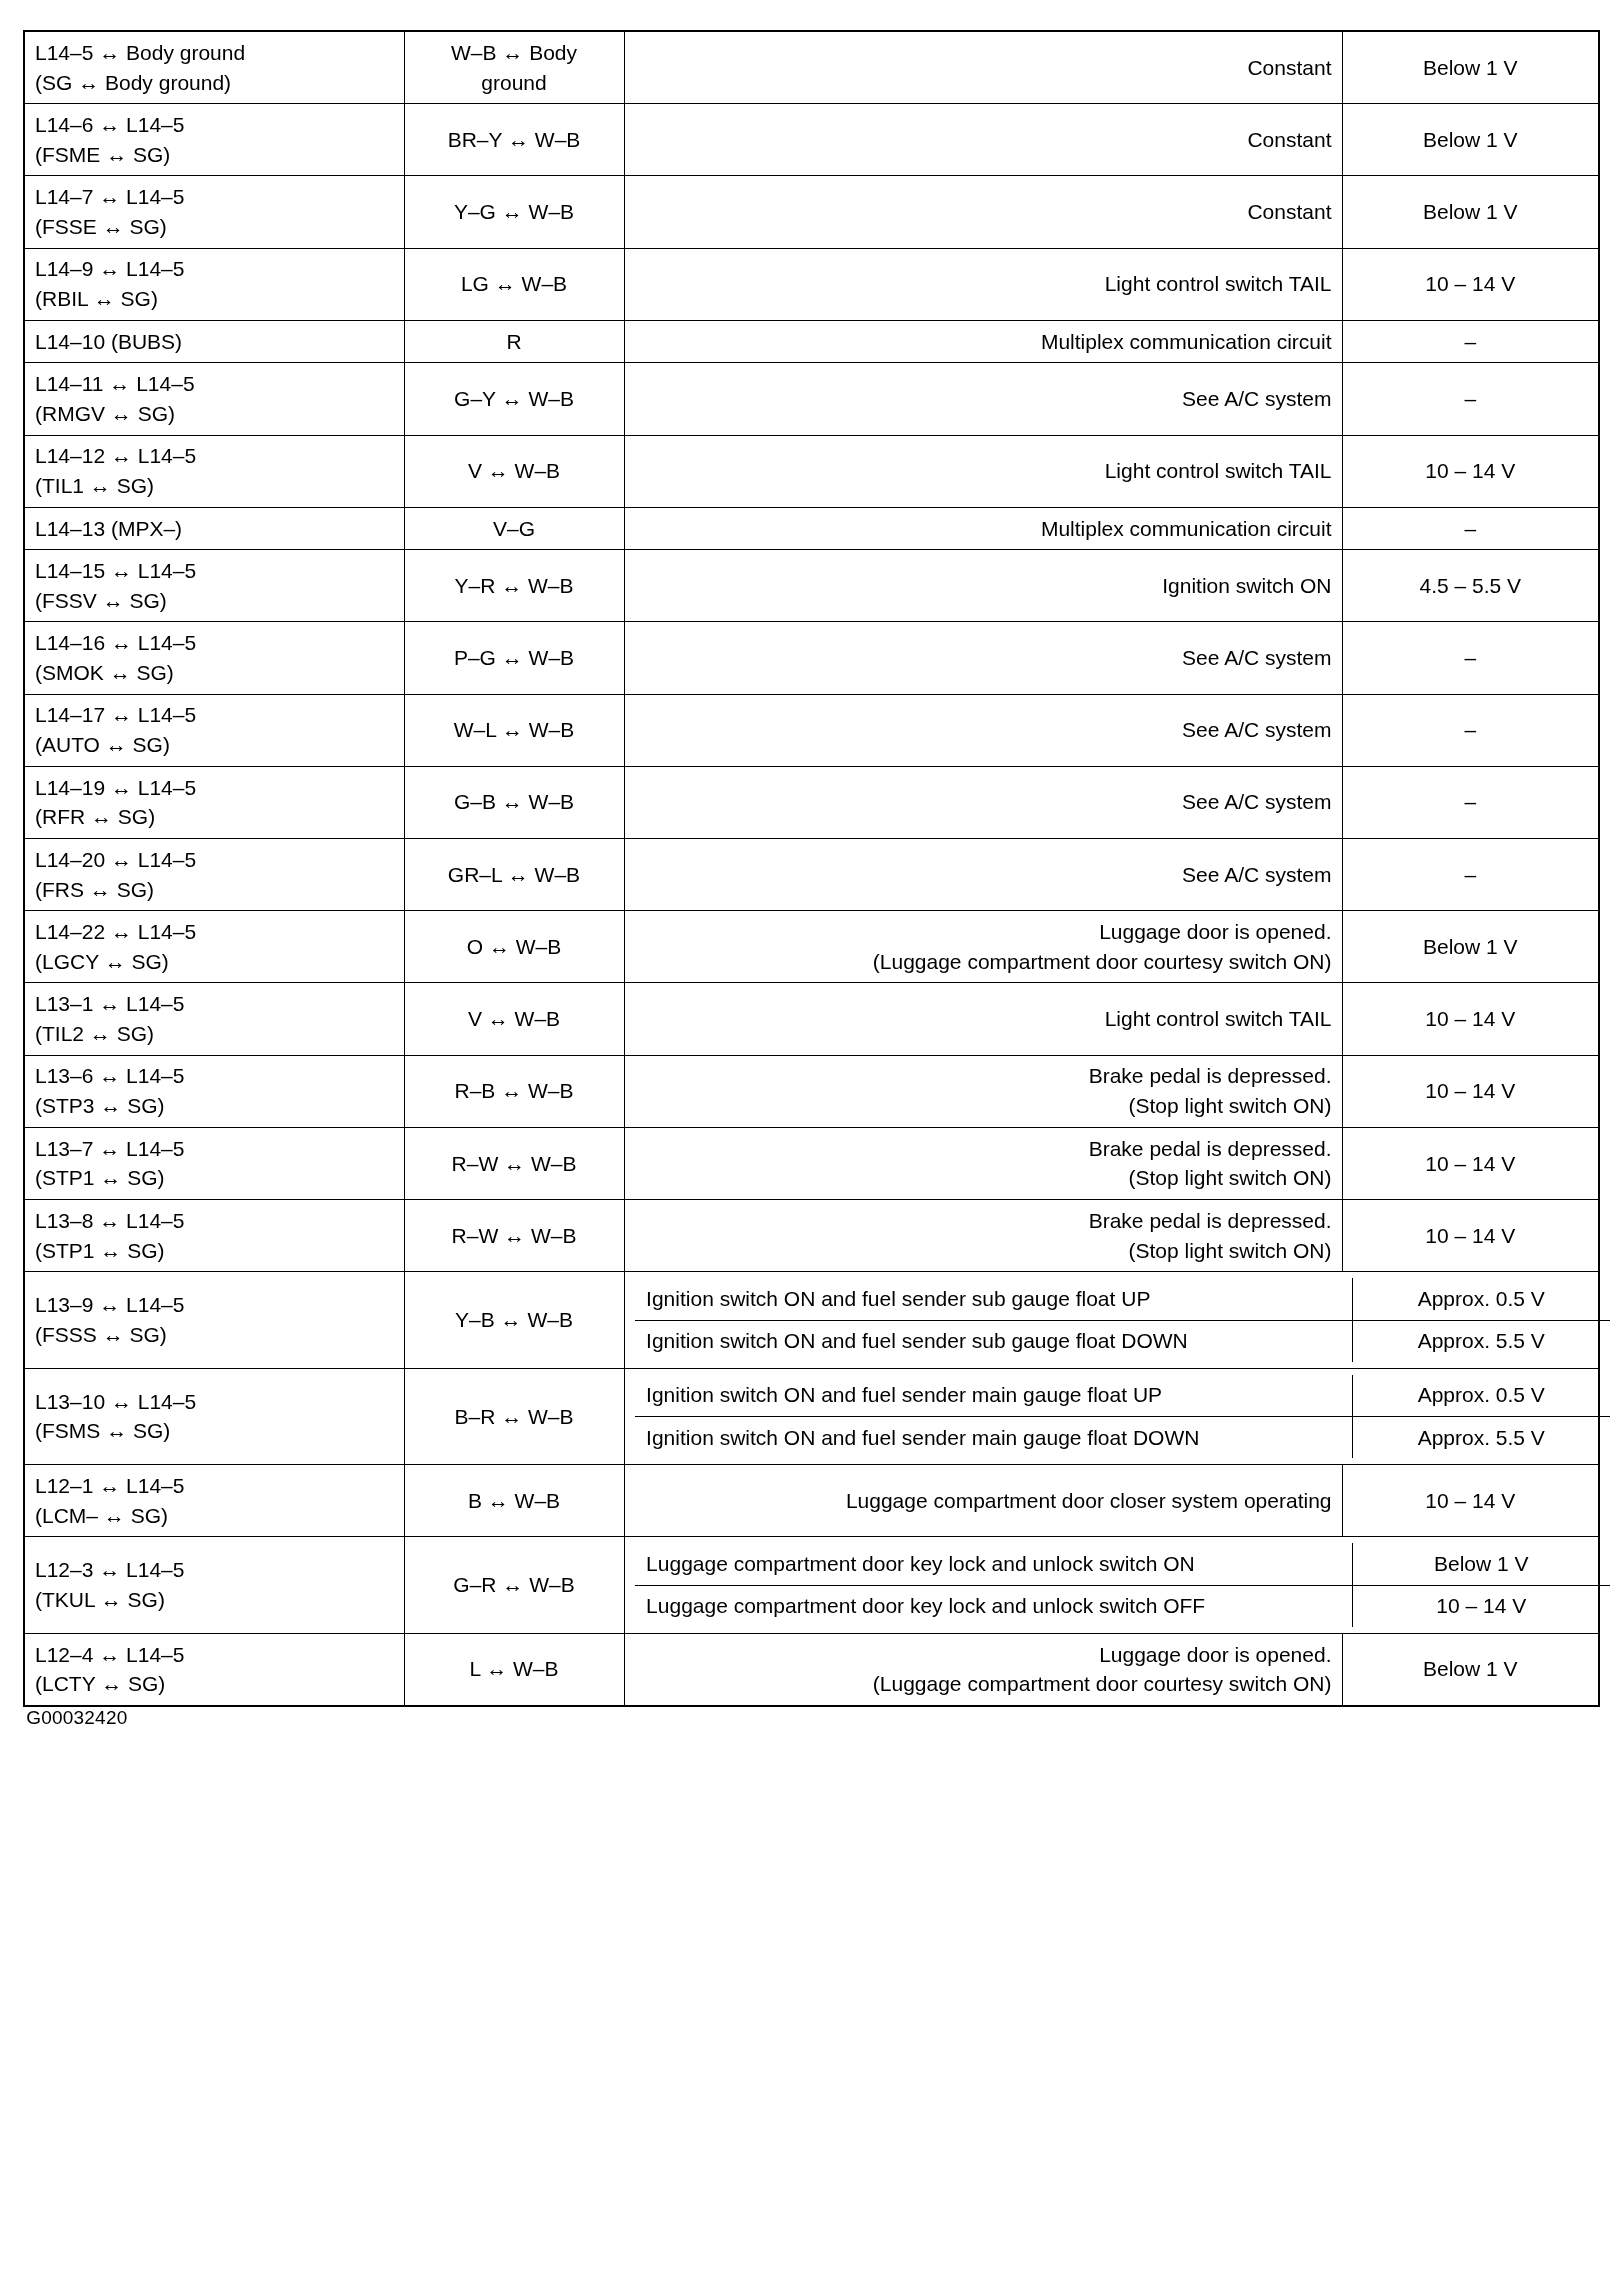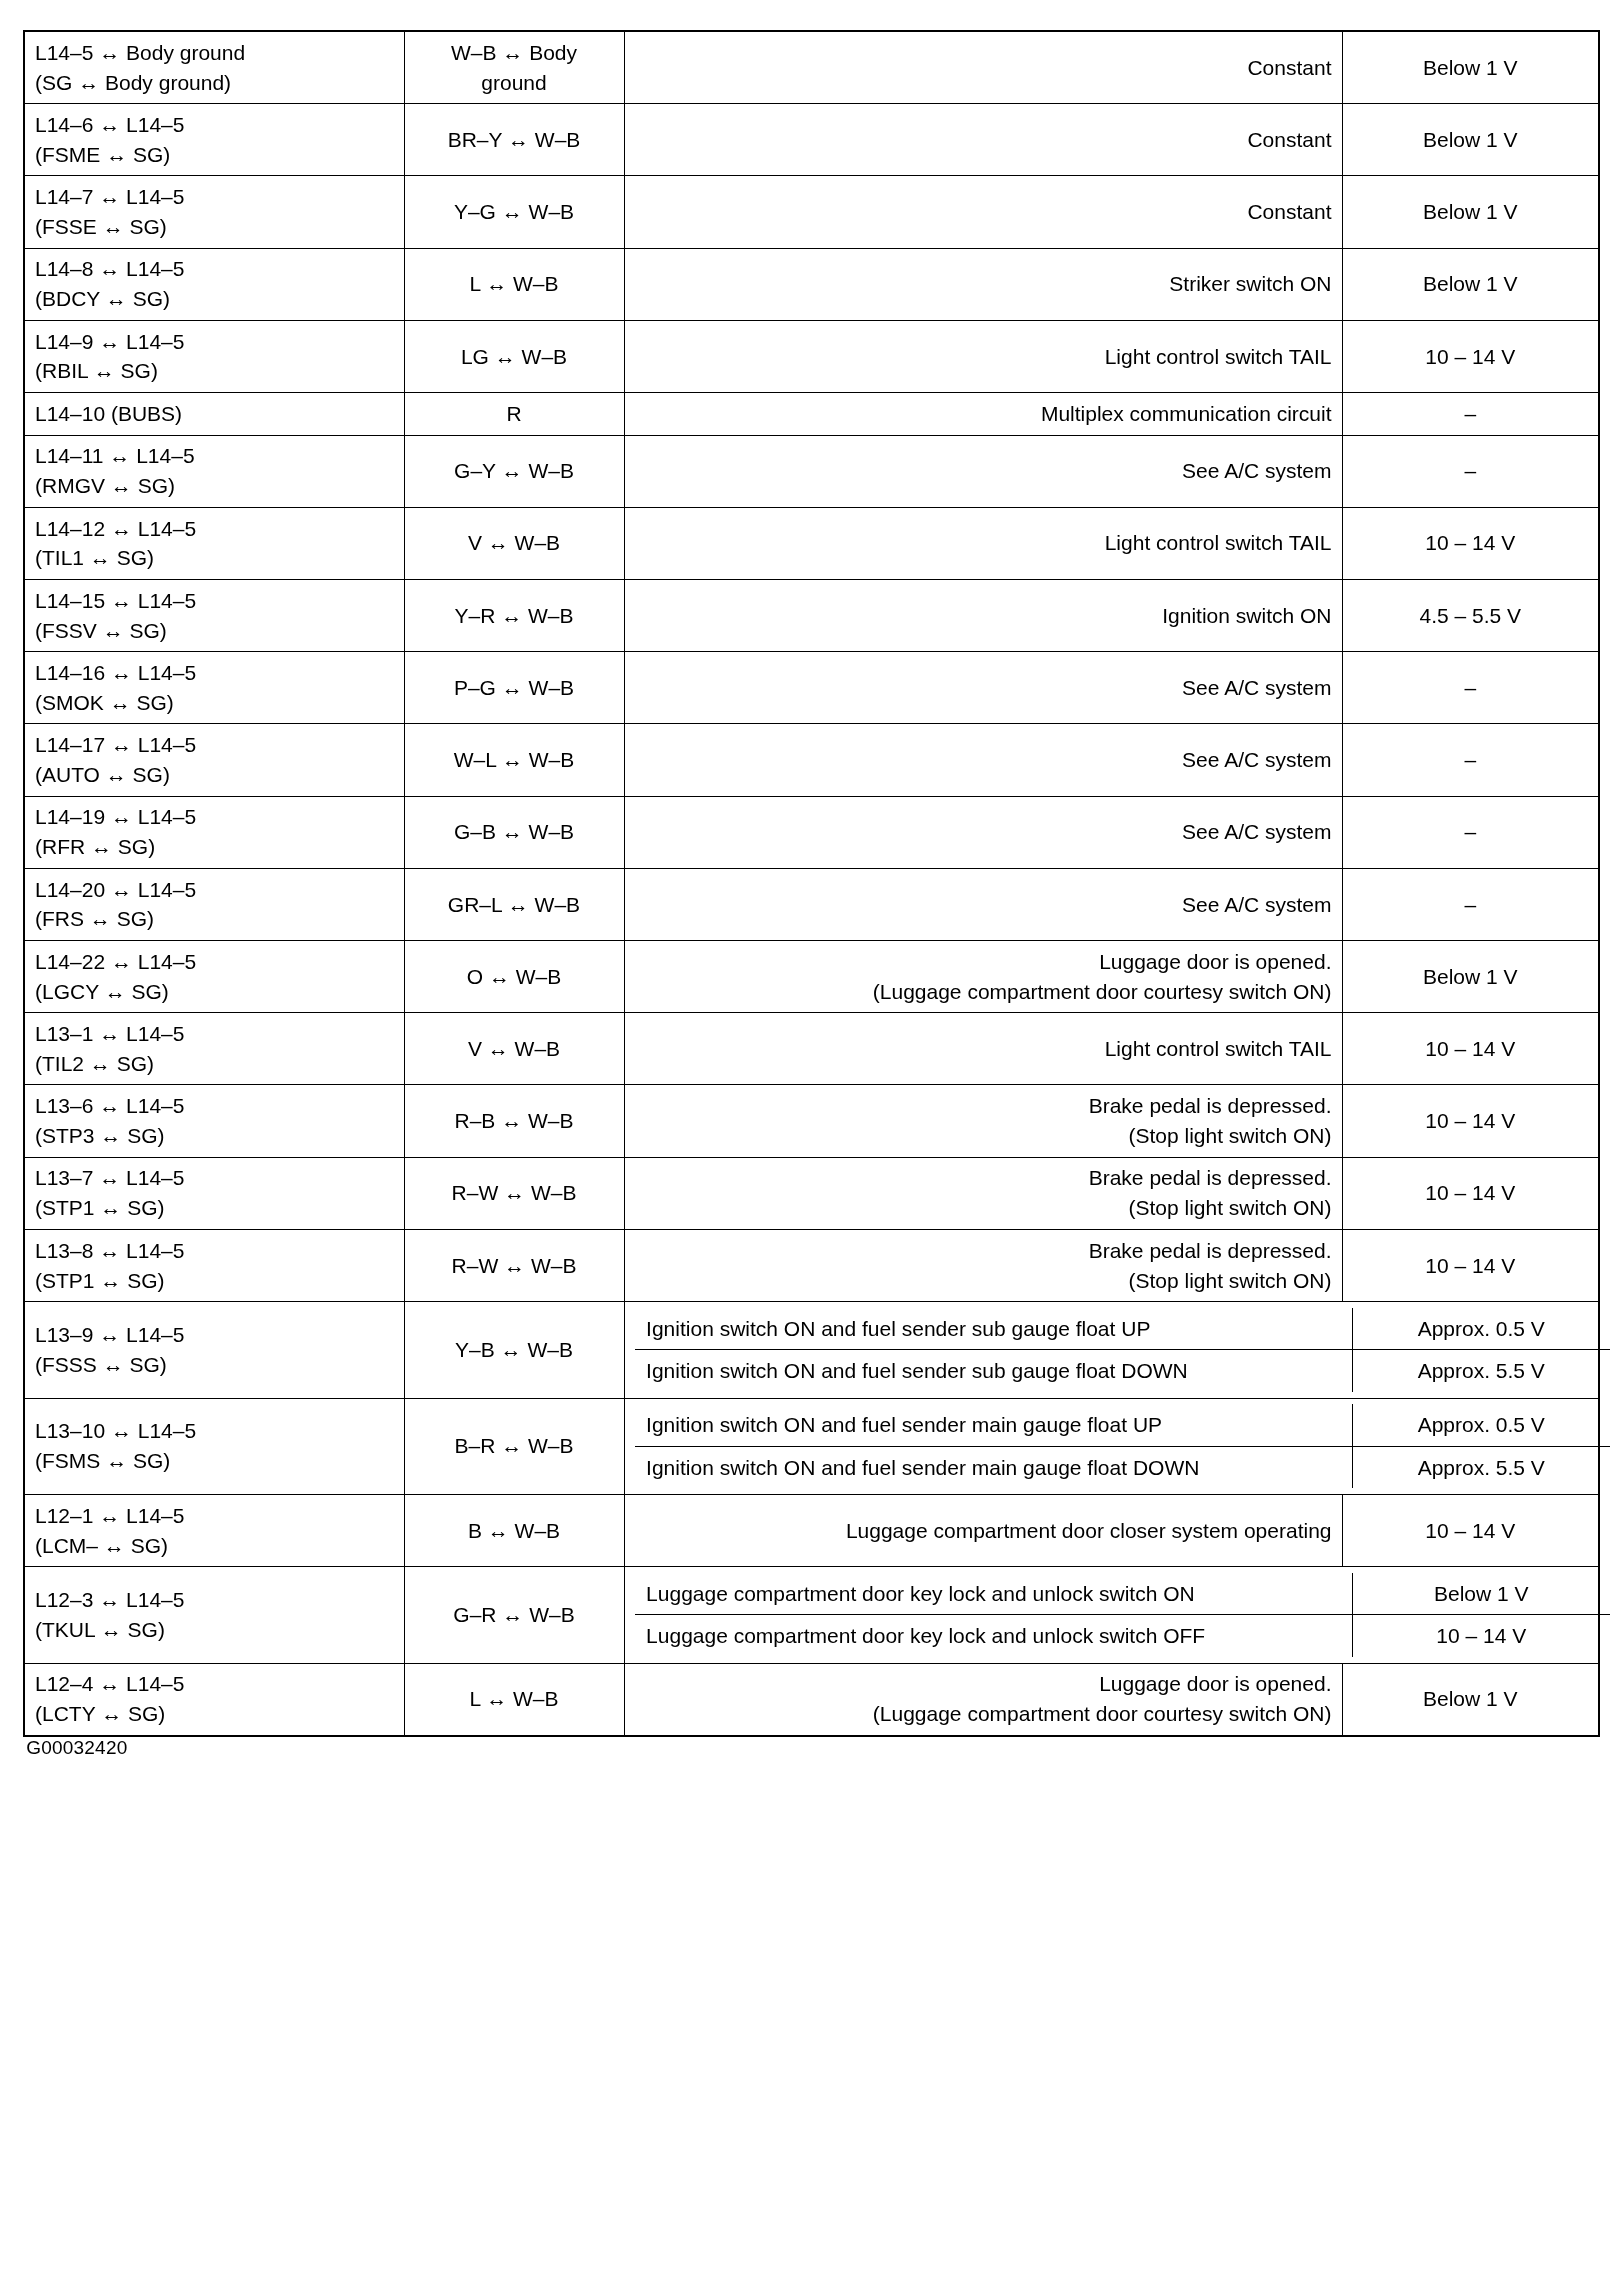--- a/index.html
+++ b/index.html
@@ -146,33 +146,20 @@
           <td class="wire">
             <span class="ln">Y–G ↔ W–B</span>
           </td>
           <td class="cond">
             <span class="ln">Constant</span>
           </td>
           <td class="volt">Below 1 V</td>
         </tr>
         <tr>
           <td class="term">
-            <span class="ln">L14–8 ↔ L14–5</span>
-            <span class="ln">(BDCY ↔ SG)</span>
-          </td>
-          <td class="wire">
-            <span class="ln">L ↔ W–B</span>
-          </td>
-          <td class="cond">
-            <span class="ln">Striker switch ON</span>
-          </td>
-          <td class="volt">Below 1 V</td>
-        </tr>
-        <tr>
-          <td class="term">
             <span class="ln">L14–9 ↔ L14–5</span>
             <span class="ln">(RBIL ↔ SG)</span>
           </td>
           <td class="wire">
             <span class="ln">LG ↔ W–B</span>
           </td>
           <td class="cond">
             <span class="ln">Light control switch TAIL</span>
           </td>
           <td class="volt">10 – 14 V</td>
@@ -207,20 +194,32 @@
             <span class="ln">L14–12 ↔ L14–5</span>
             <span class="ln">(TIL1 ↔ SG)</span>
           </td>
           <td class="wire">
             <span class="ln">V ↔ W–B</span>
           </td>
           <td class="cond">
             <span class="ln">Light control switch TAIL</span>
           </td>
           <td class="volt">10 – 14 V</td>
+        </tr>
+        <tr>
+          <td class="term">
+            <span class="ln">L14–13 (MPX–)</span>
+          </td>
+          <td class="wire">
+            <span class="ln">V–G</span>
+          </td>
+          <td class="cond">
+            <span class="ln">Multiplex communication circuit</span>
+          </td>
+          <td class="volt">–</td>
         </tr>
         <tr>
           <td class="term">
             <span class="ln">L14–15 ↔ L14–5</span>
             <span class="ln">(FSSV ↔ SG)</span>
           </td>
           <td class="wire">
             <span class="ln">Y–R ↔ W–B</span>
           </td>
           <td class="cond">

